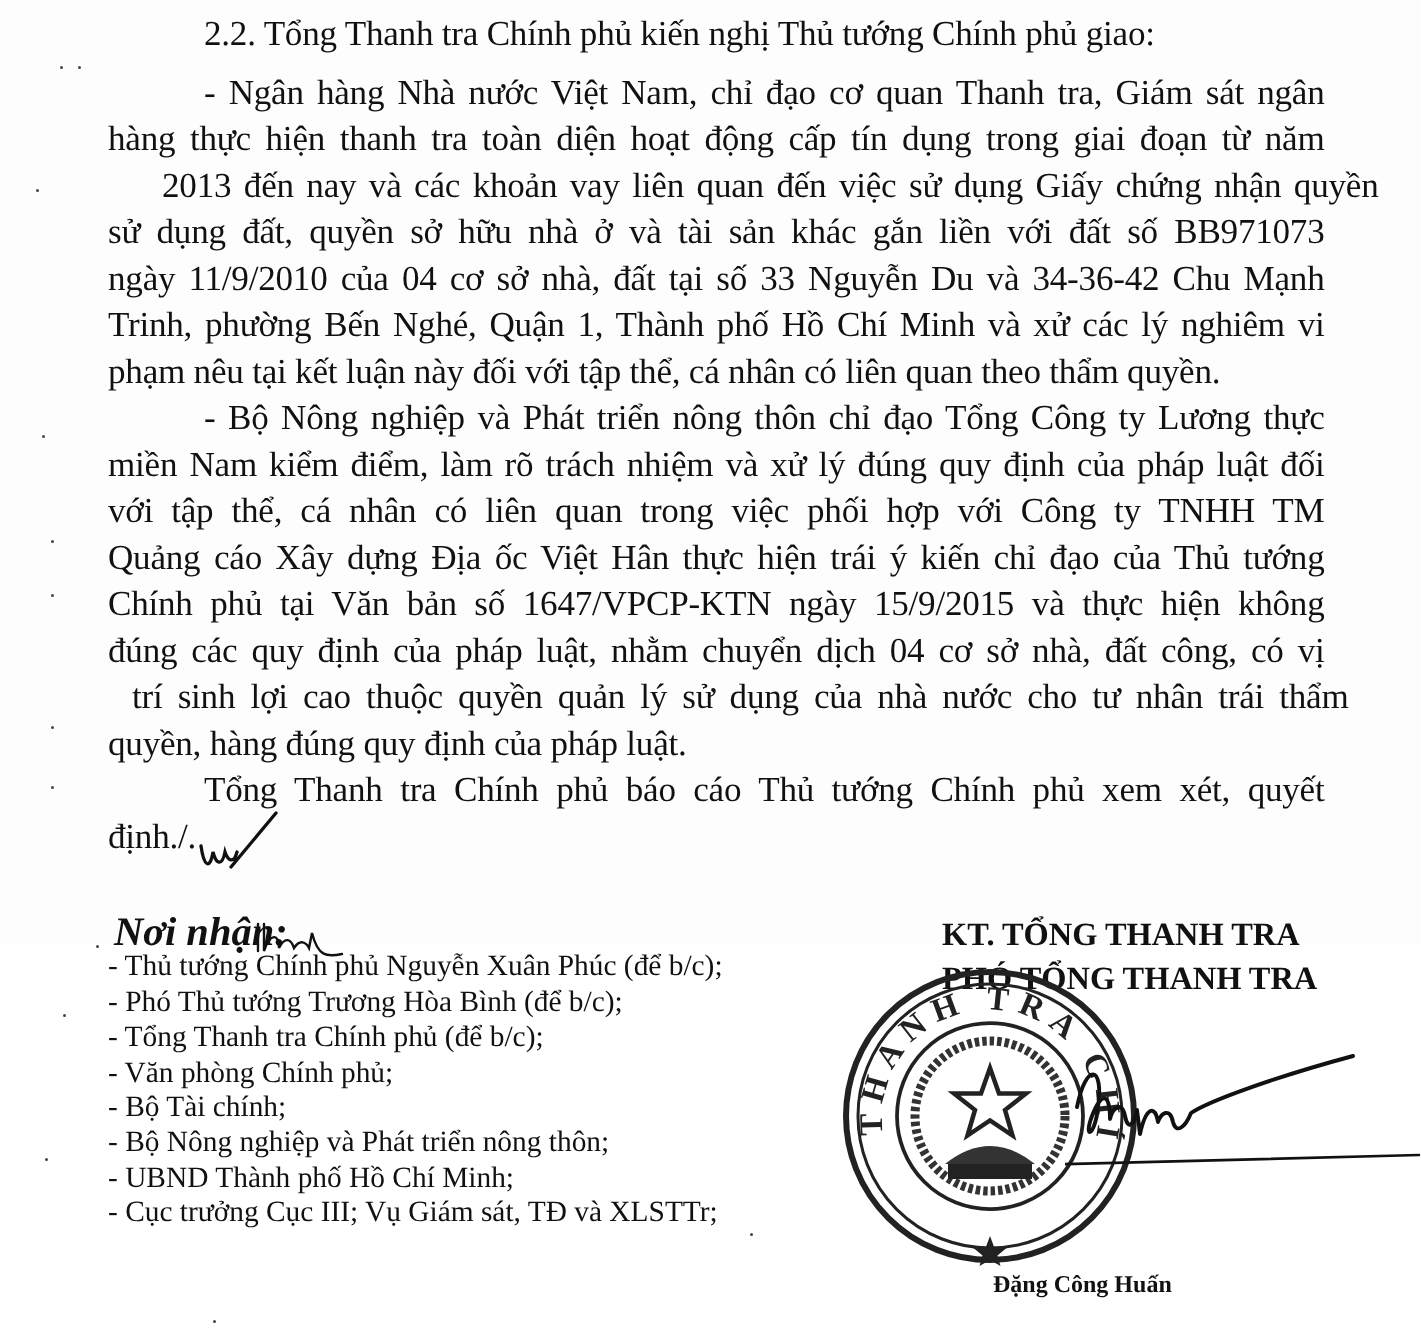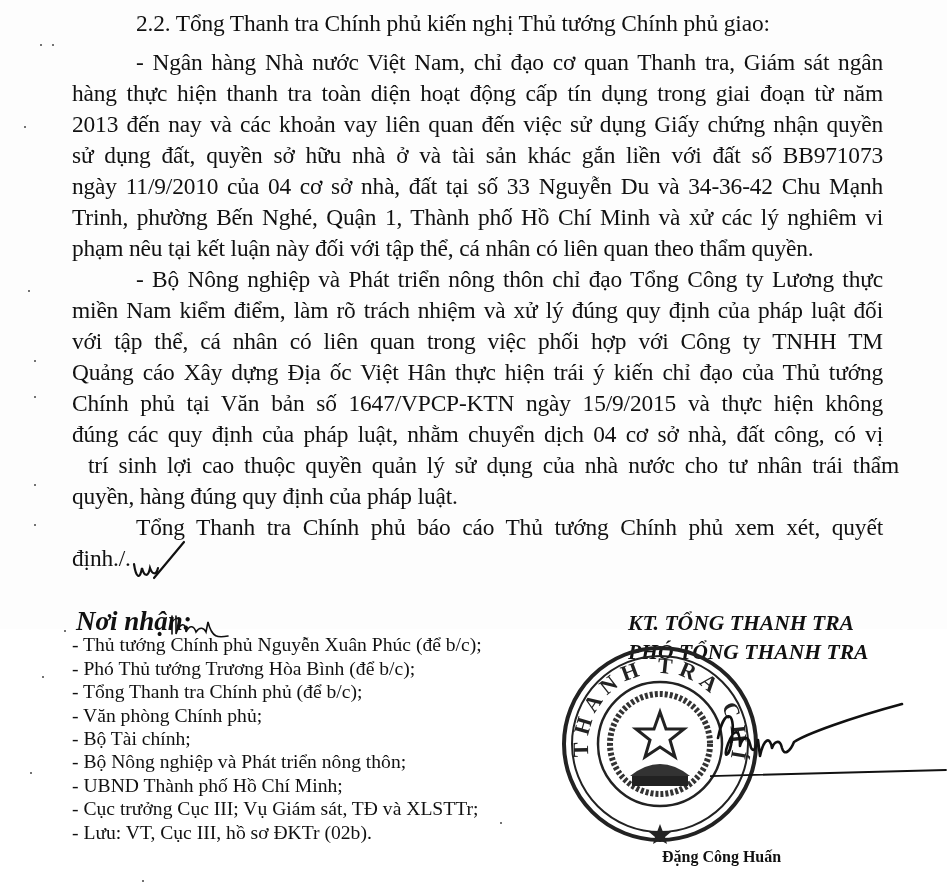--- a/index.html
+++ b/index.html
@@ -6,37 +6,37 @@
   body { width: 947px; height: 889px; position: relative; overflow: hidden; }
   .page { position: absolute; left: 0; top: 0; width: 947px; height: 629px; background: #fdfdfd; color: #111; font-family: "Liberation Serif", "DejaVu Serif", serif; }
   .line { position: absolute; left: 72px; width: 811px; font-size: 23.4px; line-height: 30px; white-space: nowrap; text-align: justify; text-align-last: justify; letter-spacing: -0.15px; }
   .line.last { text-align-last: left; }
   .line.heading { left: 136px; width: auto; text-align-last: left; }
   .line.indent { left: 136px; width: 747px; }
   .recipients { position: absolute; left: 72px; top: 610px; font-size: 19.6px; line-height: 23.4px; }
   .recipients .title { font-weight: bold; font-style: italic; font-size: 27px; }
   .recipients .item { white-space: nowrap; }
   .sign-block { position: absolute; left: 560px; top: 606px; width: 387px; height: 283px; }
-  .sign-title { position: absolute; left: 68px; font-weight: bold; font-size: 21.6px; line-height: 26px; white-space: nowrap; font-style: italic; }
+  .sign-title { position: absolute; left: 68px; font-weight: bold; font-size: 21.6px; line-height: 26px; white-space: nowrap; }
   .signer { position: absolute; left: 102px; top: 242px; font-weight: bold; font-size: 16px; white-space: nowrap; }
   .seal { position: absolute; left: 0px; top: 38px; width: 200px; height: 200px; }
   .sig-svg { position: absolute; }
   .speck { position: absolute; width: 2px; height: 2px; background: #444; border-radius: 50%; }
 </style>
 </head>
 <body>
 
 <div class="page">
 
   <div class="line heading" style="top:8px;">2.2. Tổng Thanh tra Chính phủ kiến nghị Thủ tướng Chính phủ giao:</div>
 
   <div>
     <div class="line indent" style="top:47px;">- Ngân hàng Nhà nước Việt Nam, chỉ đạo cơ quan Thanh tra, Giám sát ngân</div>
     <div class="line" style="top:78px;">hàng thực hiện thanh tra toàn diện hoạt động cấp tín dụng trong giai đoạn từ năm</div>
-    <div class="line" style="top:109px;">2013 đến nay và các khoản vay liên quan đến việc sử dụng Giấy chứng nhận quyền</div>
+    <div class="line" style="top:109px;margin-left:36px;">2013 đến nay và các khoản vay liên quan đến việc sử dụng Giấy chứng nhận quyền</div>
     <div class="line" style="top:140px;">sử dụng đất, quyền sở hữu nhà ở và tài sản khác gắn liền với đất số BB971073</div>
     <div class="line" style="top:171px;">ngày 11/9/2010 của 04 cơ sở nhà, đất tại số 33 Nguyễn Du và 34-36-42 Chu Mạnh</div>
     <div class="line" style="top:202px;">Trinh, phường Bến Nghé, Quận 1, Thành phố Hồ Chí Minh và xử các lý nghiêm vi</div>
     <div class="line last" style="top:233px;">phạm nêu tại kết luận này đối với tập thể, cá nhân có liên quan theo thẩm quyền.</div>
   </div>
 
   <div>
     <div class="line indent" style="top:264px;">- Bộ Nông nghiệp và Phát triển nông thôn chỉ đạo Tổng Công ty Lương thực</div>
     <div class="line" style="top:295px;">miền Nam kiểm điểm, làm rõ trách nhiệm và xử lý đúng quy định của pháp luật đối</div>
     <div class="line" style="top:326px;">với tập thể, cá nhân có liên quan trong việc phối hợp với Công ty TNHH TM</div>
@@ -59,21 +59,20 @@
   <div class="recipients">
     <div class="title" style="position:relative; left:4px;">Nơi nhận:</div>
     <div class="item">- Thủ tướng Chính phủ Nguyễn Xuân Phúc (để b/c);</div>
     <div class="item">- Phó Thủ tướng Trương Hòa Bình (để b/c);</div>
     <div class="item">- Tổng Thanh tra Chính phủ (để b/c);</div>
     <div class="item">- Văn phòng Chính phủ;</div>
     <div class="item">- Bộ Tài chính;</div>
     <div class="item">- Bộ Nông nghiệp và Phát triển nông thôn;</div>
     <div class="item">- UBND Thành phố Hồ Chí Minh;</div>
     <div class="item">- Cục trưởng Cục III; Vụ Giám sát, TĐ và XLSTTr;</div>
-    <div class="item">- Lưu: VT, Cục III, hồ sơ ĐKTr (02b).</div>
   </div>
 
   <svg class="sig-svg" style="left:168px; top:612px;" width="64" height="30" viewBox="0 0 64 30">
     <path d="M4 4 L4 22 M8 4 L8 22 C12 10, 18 10, 18 20 C22 12, 26 14, 28 20 C32 14, 36 16, 38 20 L40 10 C44 26, 50 26, 60 24" fill="none" stroke="#111" stroke-width="1.6" stroke-linecap="round"></path>
   </svg>
 
   <div class="sign-block">
     <div class="sign-title" style="top:4px;">KT. TỔNG THANH TRA</div>
     <div class="sign-title" style="top:33px;">PHÓ TỔNG THANH TRA</div>
 

